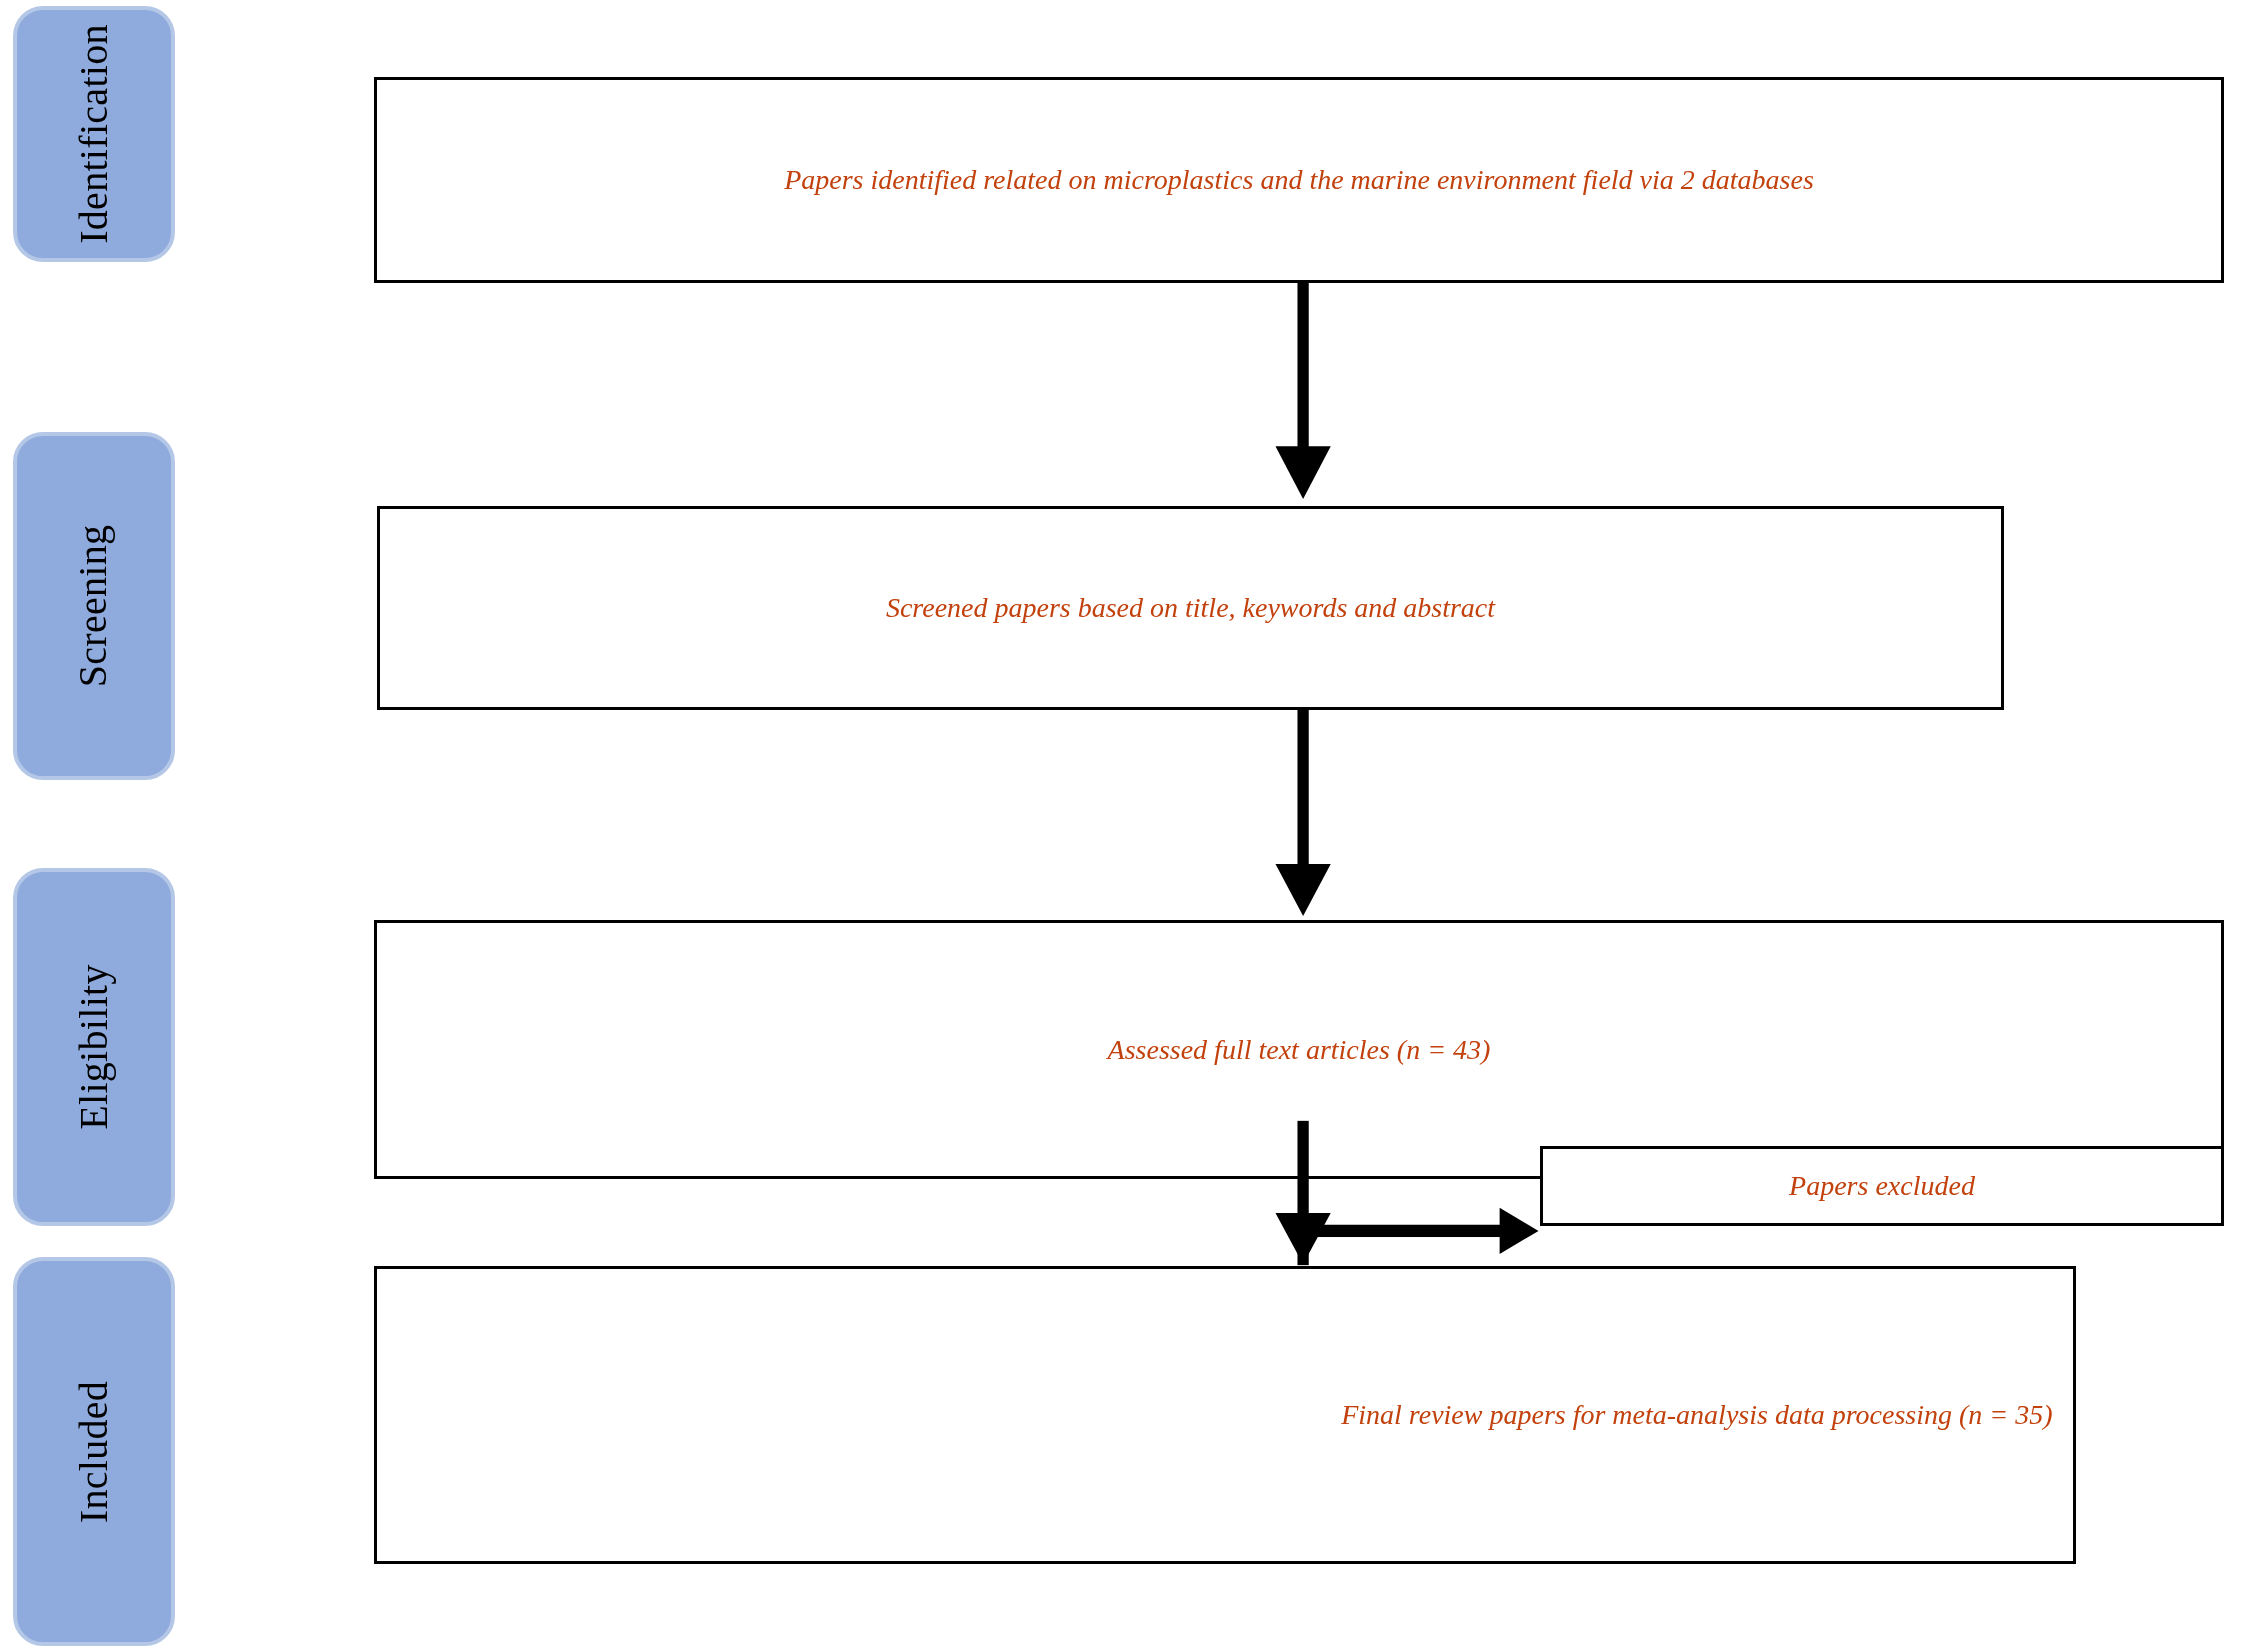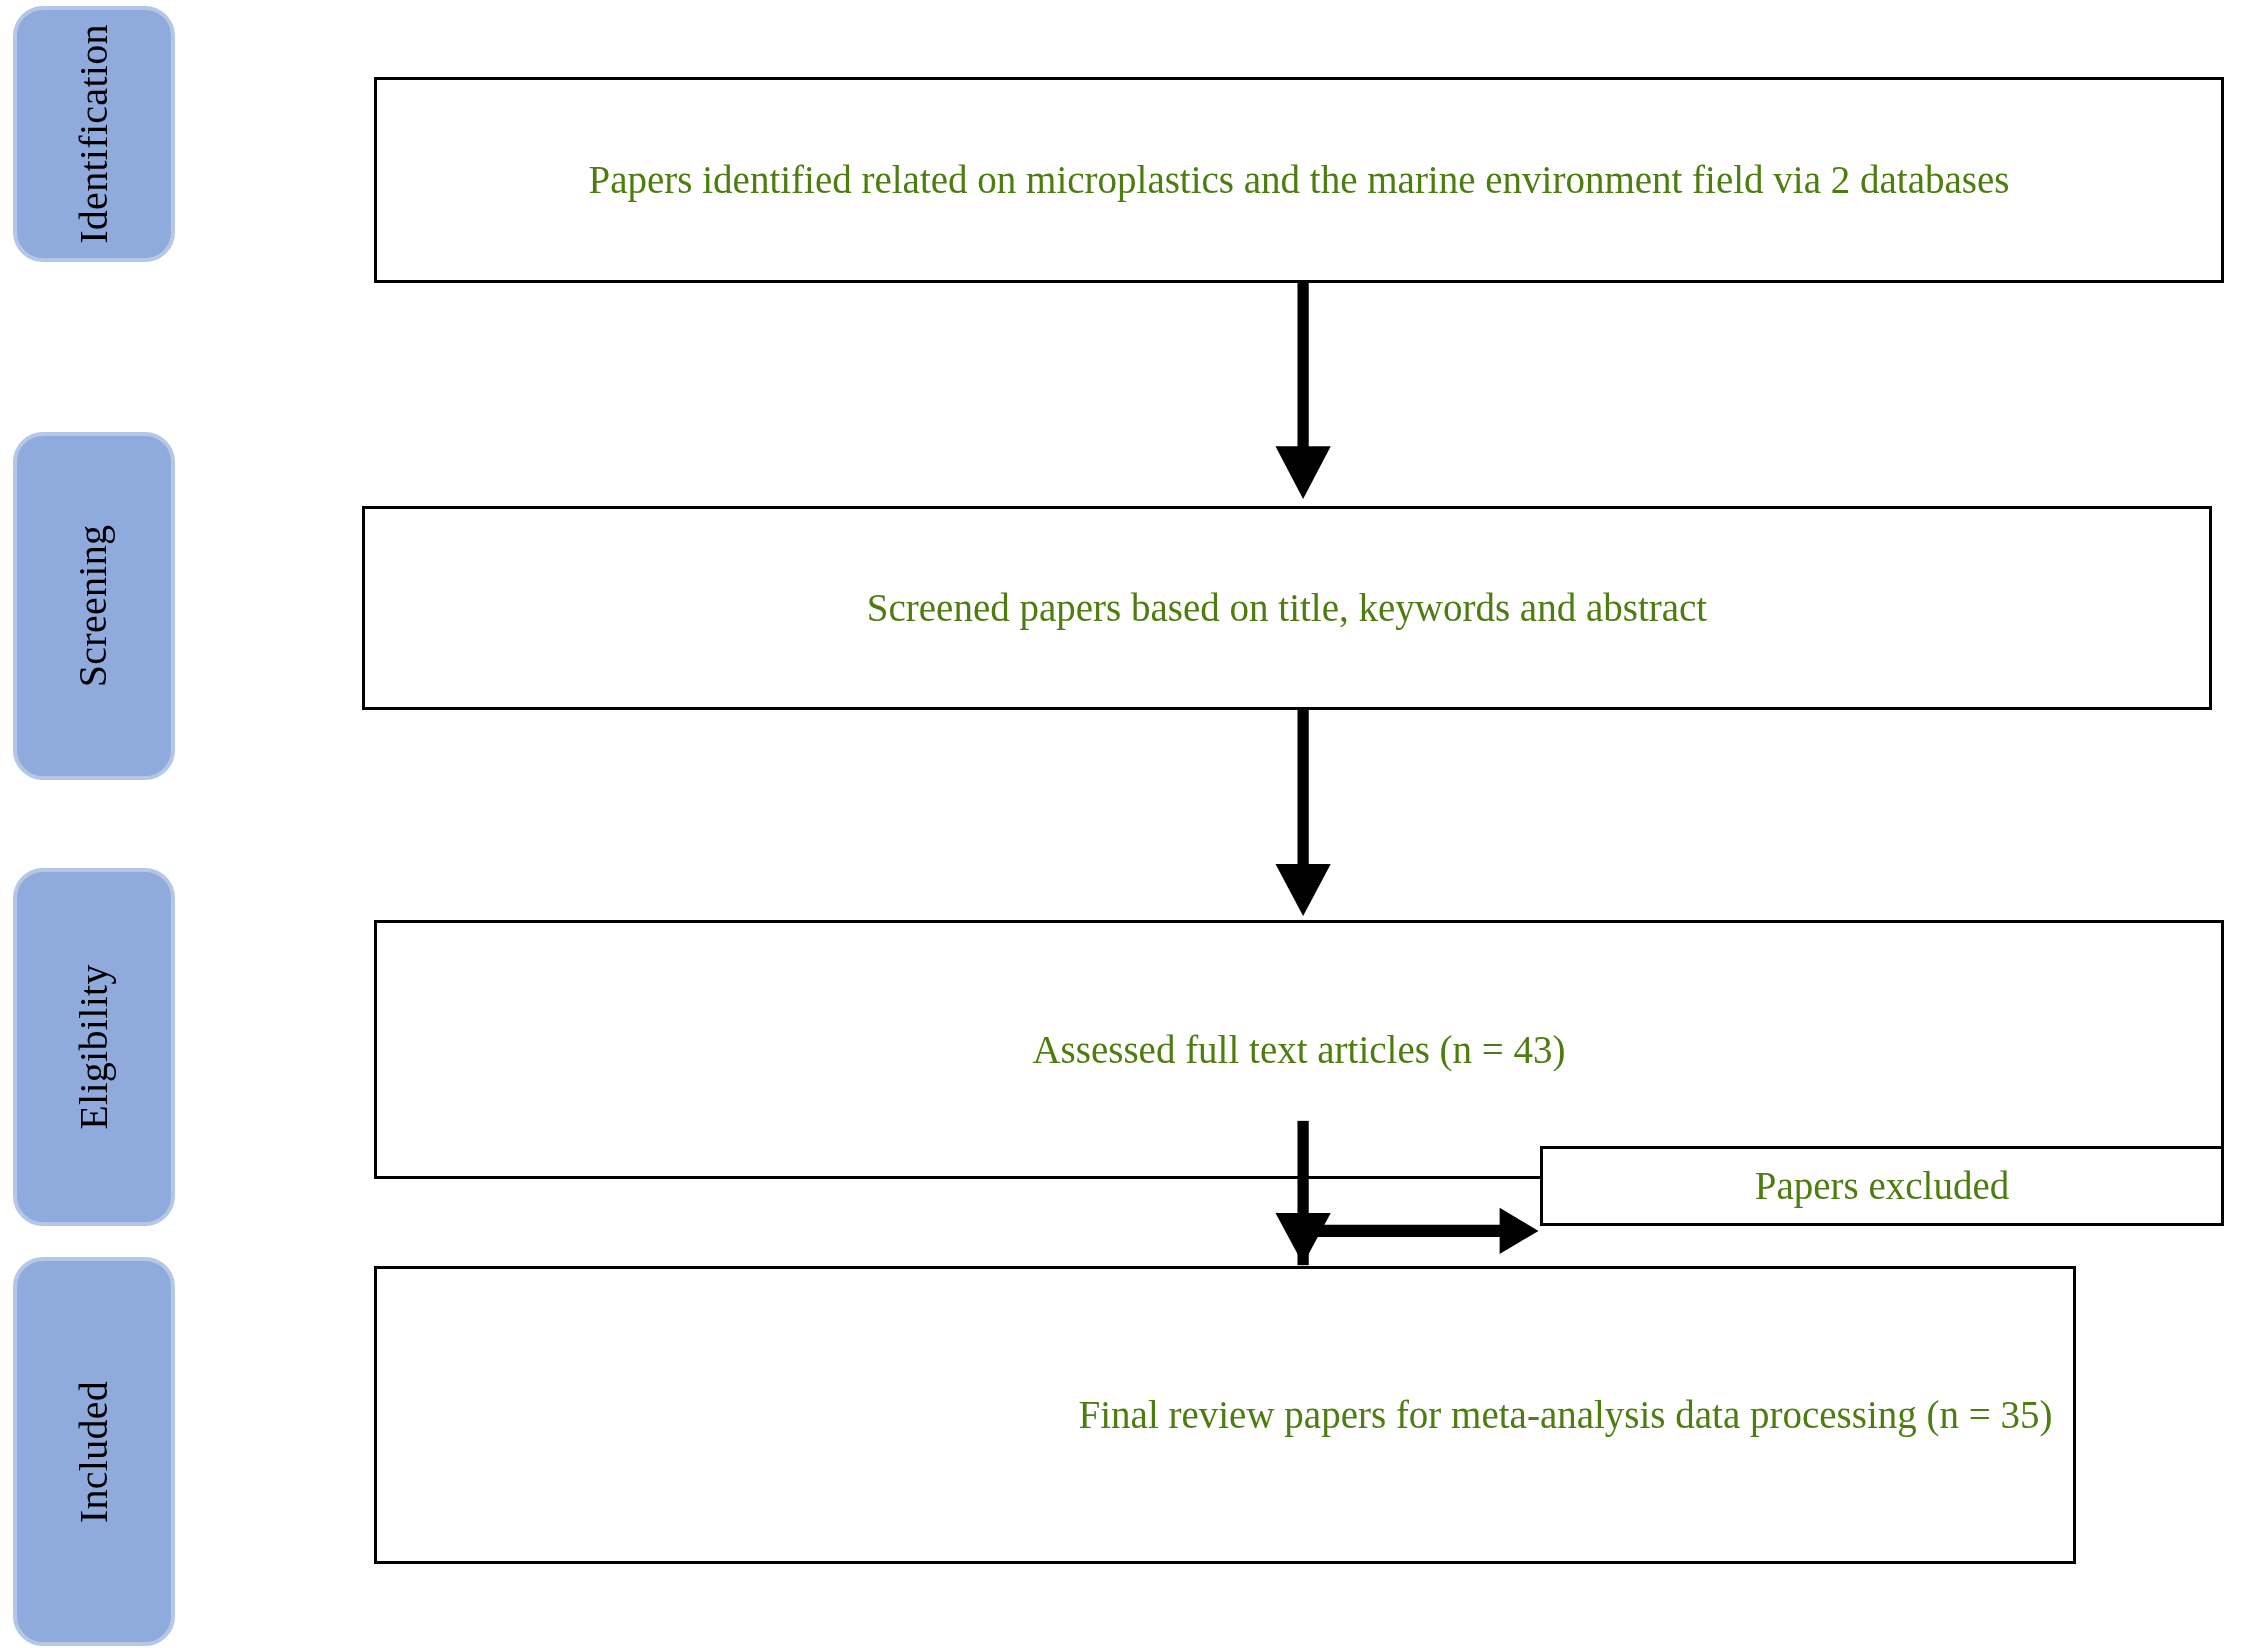--- a/index.html
+++ b/index.html
@@ -42,24 +42,25 @@
     position: absolute;
     box-sizing: border-box;
     background: #ffffff;
     border: 3.6px solid #000000;
     display: flex;
     align-items: center;
     justify-content: center;
     text-align: center;
   }
   .flow-box .box-text {
-    font-size: 39px;
+    font-size: 28px;
     line-height: 1.62;
-    color: #4d7c0f;
+    color: #c2410c;
     padding: 0 20.5px;
+    font-style: italic;
   }
 
   
   #connectors {
     position: absolute;
     left: 0;
     top: 0;
     width: 2250px;
     height: 1648px;
     pointer-events: none;
@@ -85,21 +86,21 @@
   <div class="stage-chip" style="left:12.8px; top:1257px; width:162px; height:389px;">
     <span class="stage-text">Included</span>
   </div>
 
   <div class="flow-box" style="left:374px; top:77px; width:1850px; height:206px;">
     <div class="box-text">
       <div>Papers identified related on microplastics and the marine environment field via 2 databases</div>
     </div>
   </div>
 
-  <div class="flow-box" style="left:362px; top:506px; width:1850px; height:204px;">
+  <div class="flow-box" style="left:377px; top:506px; width:1627px; height:204px;">
     <div class="box-text">Screened papers based on title, keywords and abstract</div>
   </div>
 
   <div class="flow-box" style="left:374px; top:920px; width:1850px; height:259px;">
     <div class="box-text">Assessed full text articles (n = 43)</div>
   </div>
 
   <div class="flow-box" style="left:1540px; top:1146px; width:684px; height:80px;">
     <div class="box-text">Papers excluded</div>
   </div>

